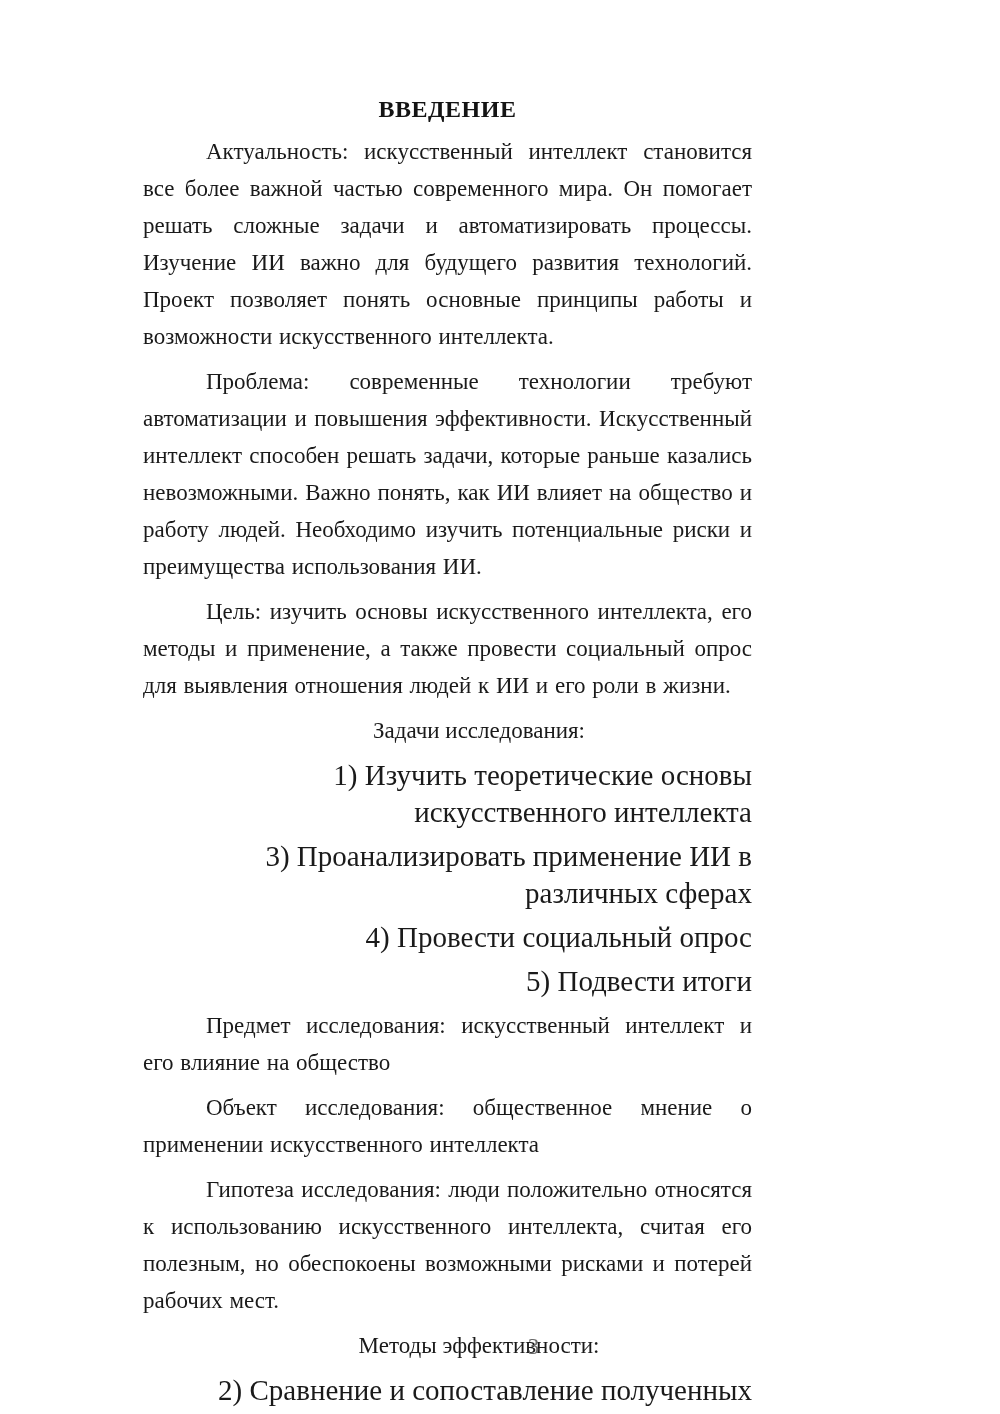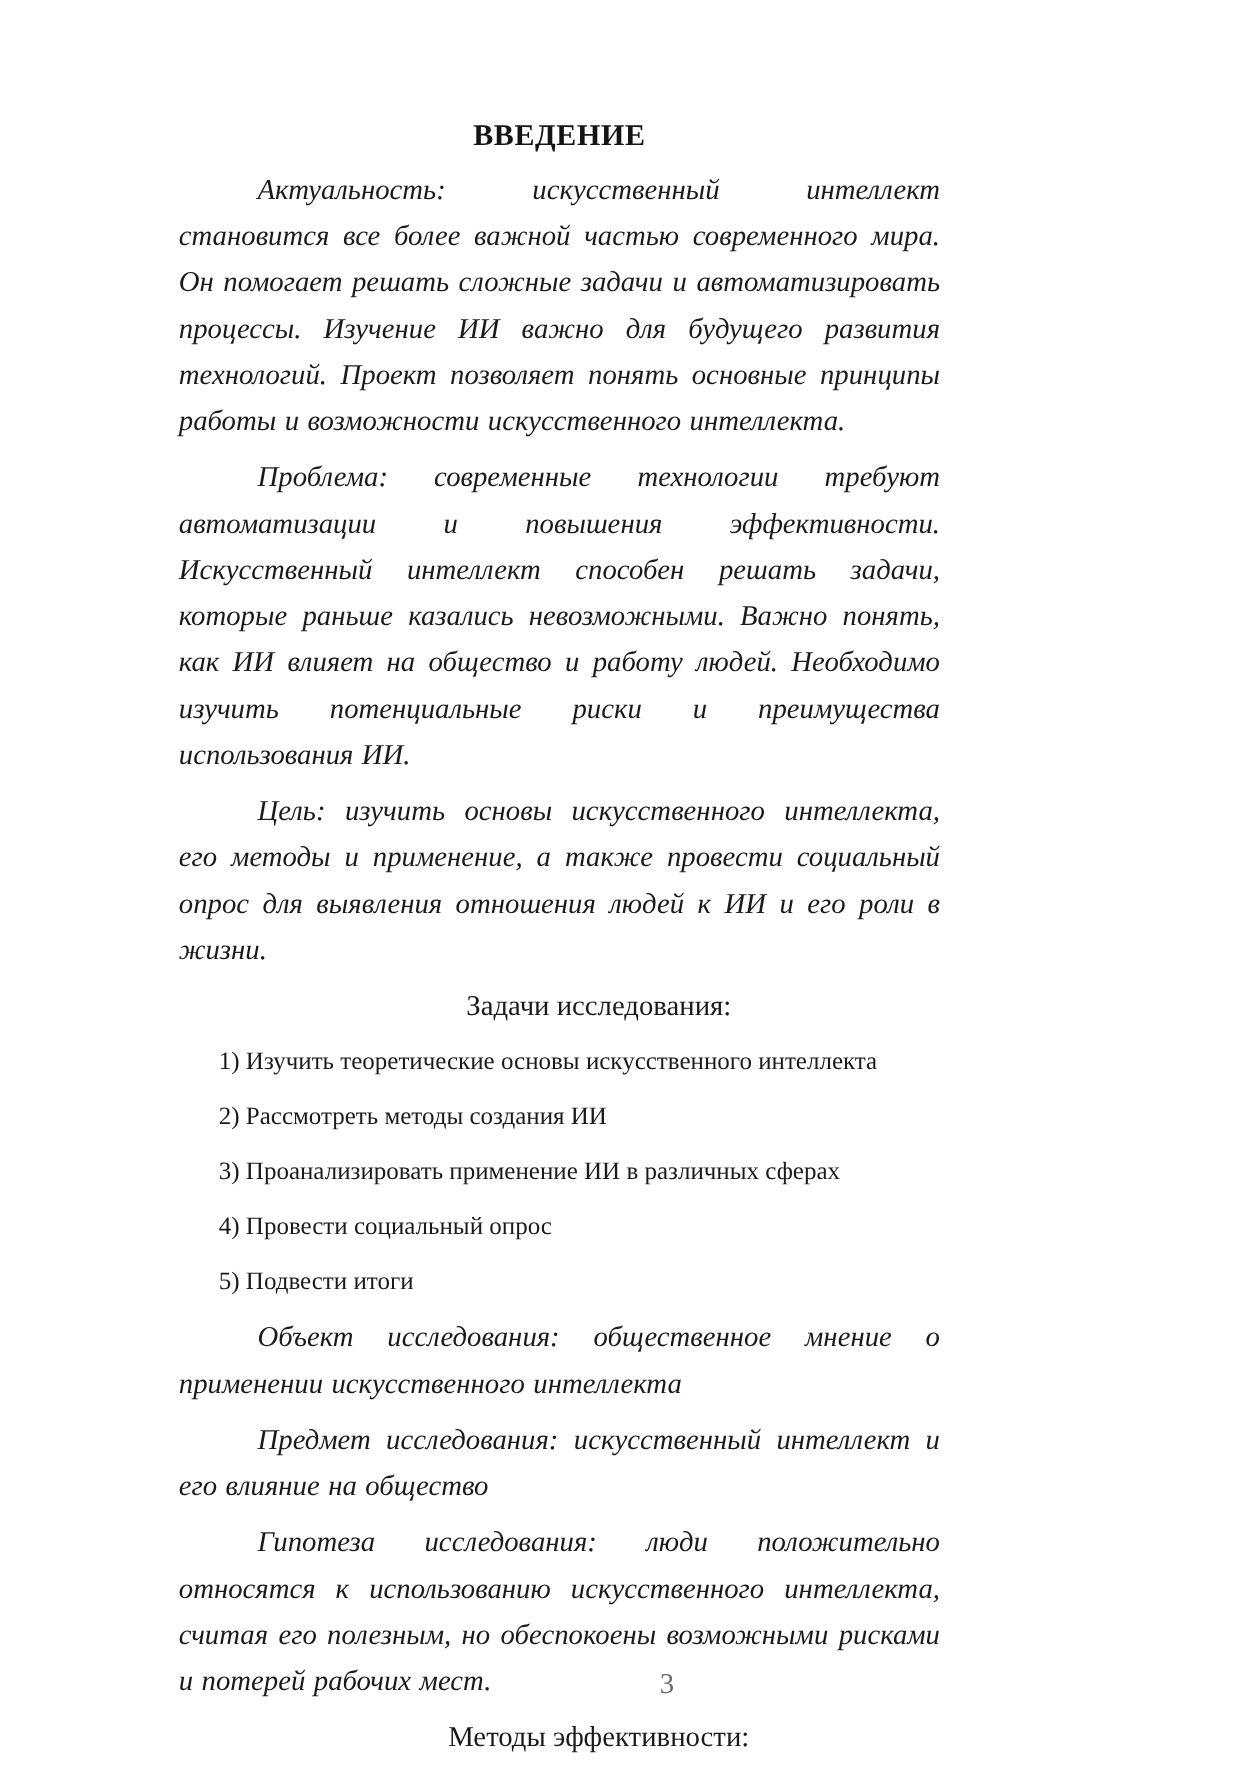--- a/index.html
+++ b/index.html
@@ -32,39 +32,38 @@
     letter-spacing: 0.5px;
     color: #141414;
   }
   .para {
     margin: 0 0 8px 0;
     font-size: 23px;
     line-height: 37px;
     text-align: justify;
     text-indent: 63px;
     word-spacing: 1px;
-    font-style: italic;
   }
   .para-label {
     margin: 0 0 8px 0;
     font-size: 23px;
     line-height: 37px;
     text-align: center;
     text-indent: 63px;
   }
   .list {
     margin: 0;
     padding: 0;
   }
   .list-item {
     margin: 0 0 7px 0;
     padding-left: 32px;
-    font-size: 20px;
+    font-size: 29px;
     line-height: 37px;
-    text-align: left;
+    text-align: right;
   }
   .page-number {
     position: absolute;
     top: 1332px;
     left: 143px;
     width: 781px;
     text-align: center;
     font-size: 23px;
     line-height: 30px;
     color: #6b6b6b;
@@ -80,29 +79,28 @@
   <p class="para">Актуальность: искусственный интеллект становится все более важной частью современного мира. Он помогает решать сложные задачи и автоматизировать процессы. Изучение ИИ важно для будущего развития технологий. Проект позволяет понять основные принципы работы и возможности искусственного интеллекта.</p>
 
   <p class="para">Проблема: современные технологии требуют автоматизации и повышения эффективности. Искусственный интеллект способен решать задачи, которые раньше казались невозможными. Важно понять, как ИИ влияет на общество и работу людей. Необходимо изучить потенциальные риски и преимущества использования ИИ.</p>
 
   <p class="para">Цель: изучить основы искусственного интеллекта, его методы и применение, а также провести социальный опрос для выявления отношения людей к ИИ и его роли в жизни.</p>
 
   <p class="para-label">Задачи исследования:</p>
 
   <div class="list">
     <p class="list-item">1) Изучить теоретические основы искусственного интеллекта</p>
-    <p class="list-item">2) Рассмотреть методы создания ИИ</p>
     <p class="list-item">3) Проанализировать применение ИИ в различных сферах</p>
     <p class="list-item">4) Провести социальный опрос</p>
     <p class="list-item">5) Подвести итоги</p>
   </div>
 
+  <p class="para">Предмет исследования: искусственный интеллект и его влияние на общество</p>
+
   <p class="para">Объект исследования: общественное мнение о применении искусственного интеллекта</p>
-
-  <p class="para">Предмет исследования: искусственный интеллект и его влияние на общество</p>
 
   <p class="para">Гипотеза исследования: люди положительно относятся к использованию искусственного интеллекта, считая его полезным, но обеспокоены возможными рисками и потерей рабочих мест.</p>
 
   <p class="para-label">Методы эффективности:</p>
 
   <div class="list">
     <p class="list-item">2) Сравнение и сопоставление полученных данных.</p>
   </div>
 
   <div class="page-number">3</div>

